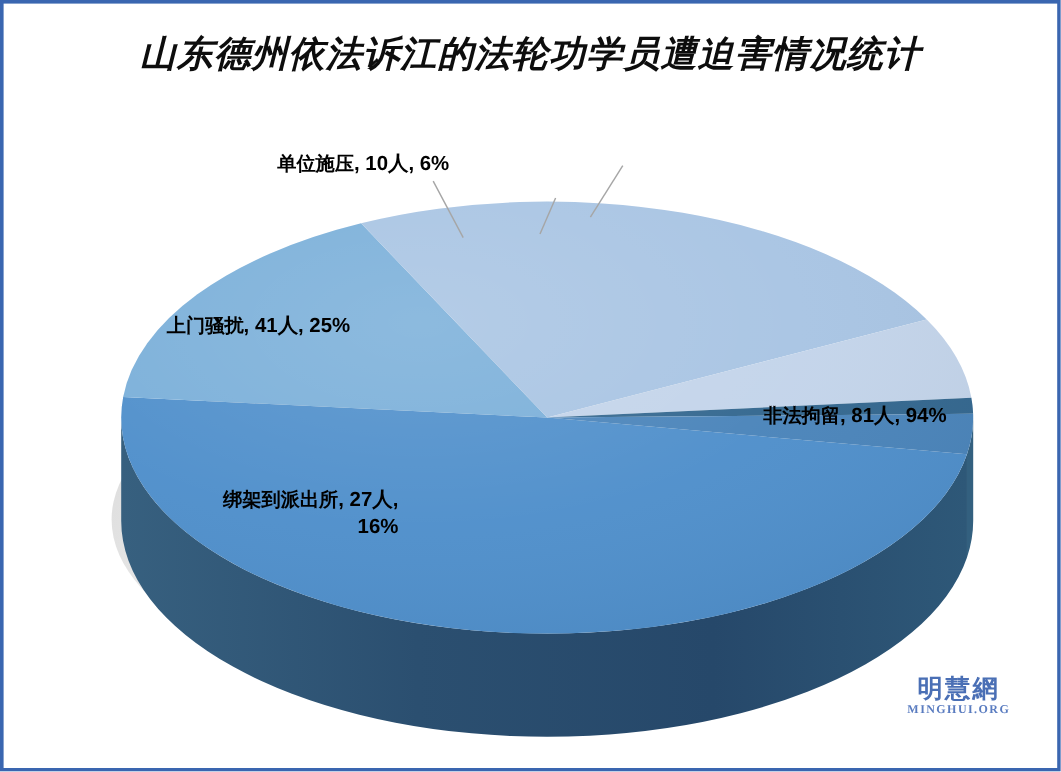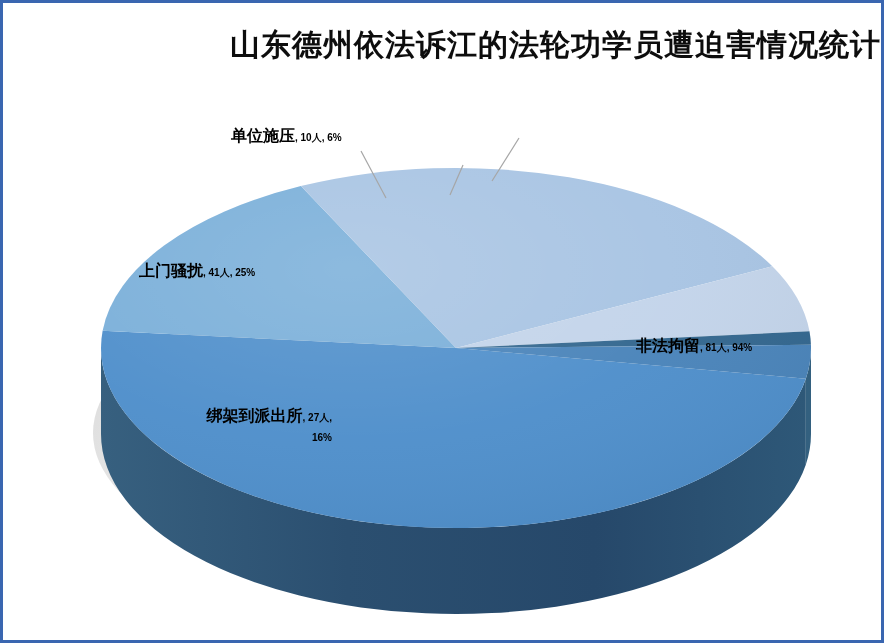--- a/index.html
+++ b/index.html
@@ -17,27 +17,28 @@
     background: #ffffff;
     box-sizing: border-box;
     border: 3px solid #3a66b0;
     overflow: hidden;
   }
   #chart-title {
     position: absolute;
     left: 0;
     right: 0;
     top: 22px;
-    text-align: right;
+    text-align: center;
     font-family: "DejaVu Serif", "Liberation Serif", serif;
     font-size: 30px;
     font-weight: 700;
     color: #0d0d0d;
     letter-spacing: 1px;
     white-space: nowrap;
+    font-style: italic;
   }
   #pie-stage {
     position: absolute;
     left: 0;
     top: 0;
     width: 884px;
     height: 643px;
   }
   .pie-label {
     position: absolute;
@@ -48,21 +49,21 @@
     white-space: nowrap;
   }
   .pie-label .cat {
     font-family: "DejaVu Serif", "Liberation Serif", serif;
     font-size: 16px;
     font-weight: 700;
     margin-top: 44px;
   }
   .pie-label .num {
     font-family: "Liberation Sans", "DejaVu Sans", sans-serif;
-    font-size: 10px;
+    font-size: 17px;
     font-weight: 700;
   }
   #label-units     { left: 228px; top: 123px; }
   #label-death     { left: 401px; top: 123px; width: 108px; text-align: center; white-space: normal; }
   #label-detention { left: 521px; top: 123px; }
   #label-harass    { left: 136px; top: 258px; }
   #label-station   { left: 163px; top: 403px; width: 166px; text-align: right; white-space: normal; }
   #label-illegal   { left: 633px; top: 333px; }
 
   #watermark {
@@ -176,14 +177,18 @@
 
   <div class="pie-label" id="label-station">
     <span class="cat">绑架到派出所</span><span class="num">, 27人,</span><br>
     <span class="num">16%</span>
   </div>
 
   <div class="pie-label" id="label-illegal">
     <span class="cat">非法拘留</span><span class="num">, 81人, 94%</span>
   </div>
 
+  <div id="watermark">
+    <div class="mh-cn">明慧網</div>
+    <div class="mh-en">MINGHUI.ORG</div>
+  </div>
 
 </div>
 
 </body></html>

